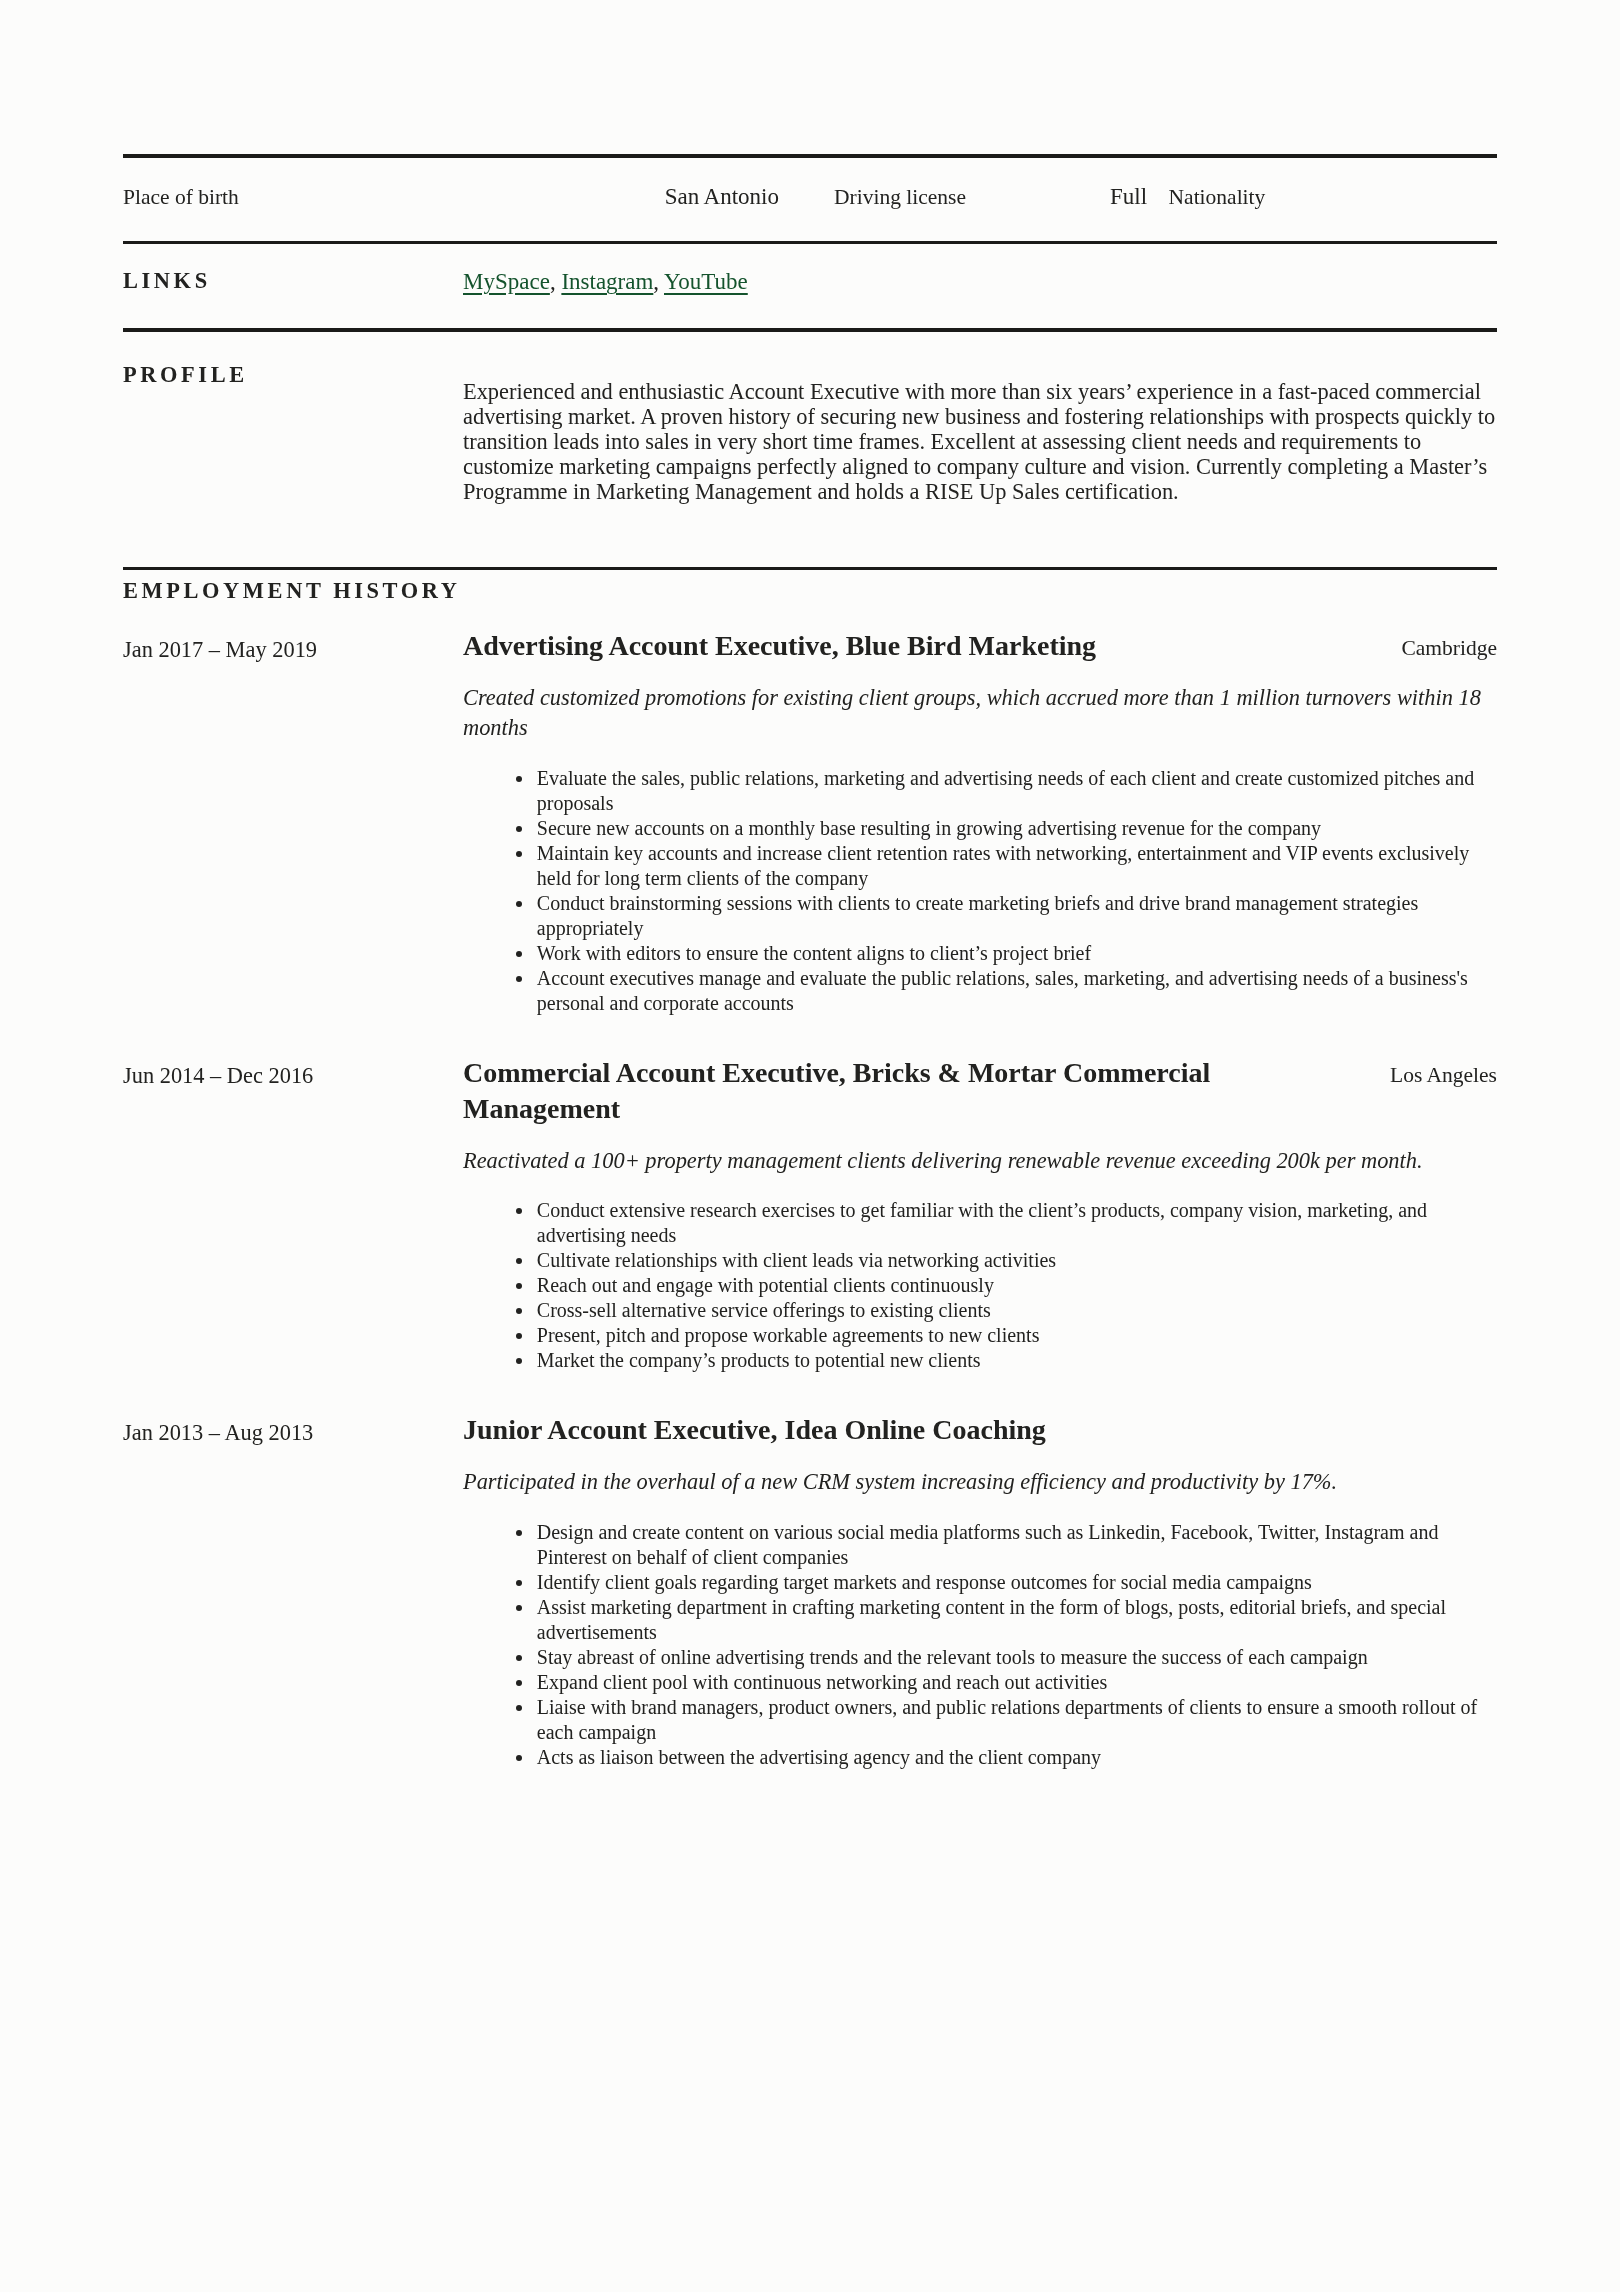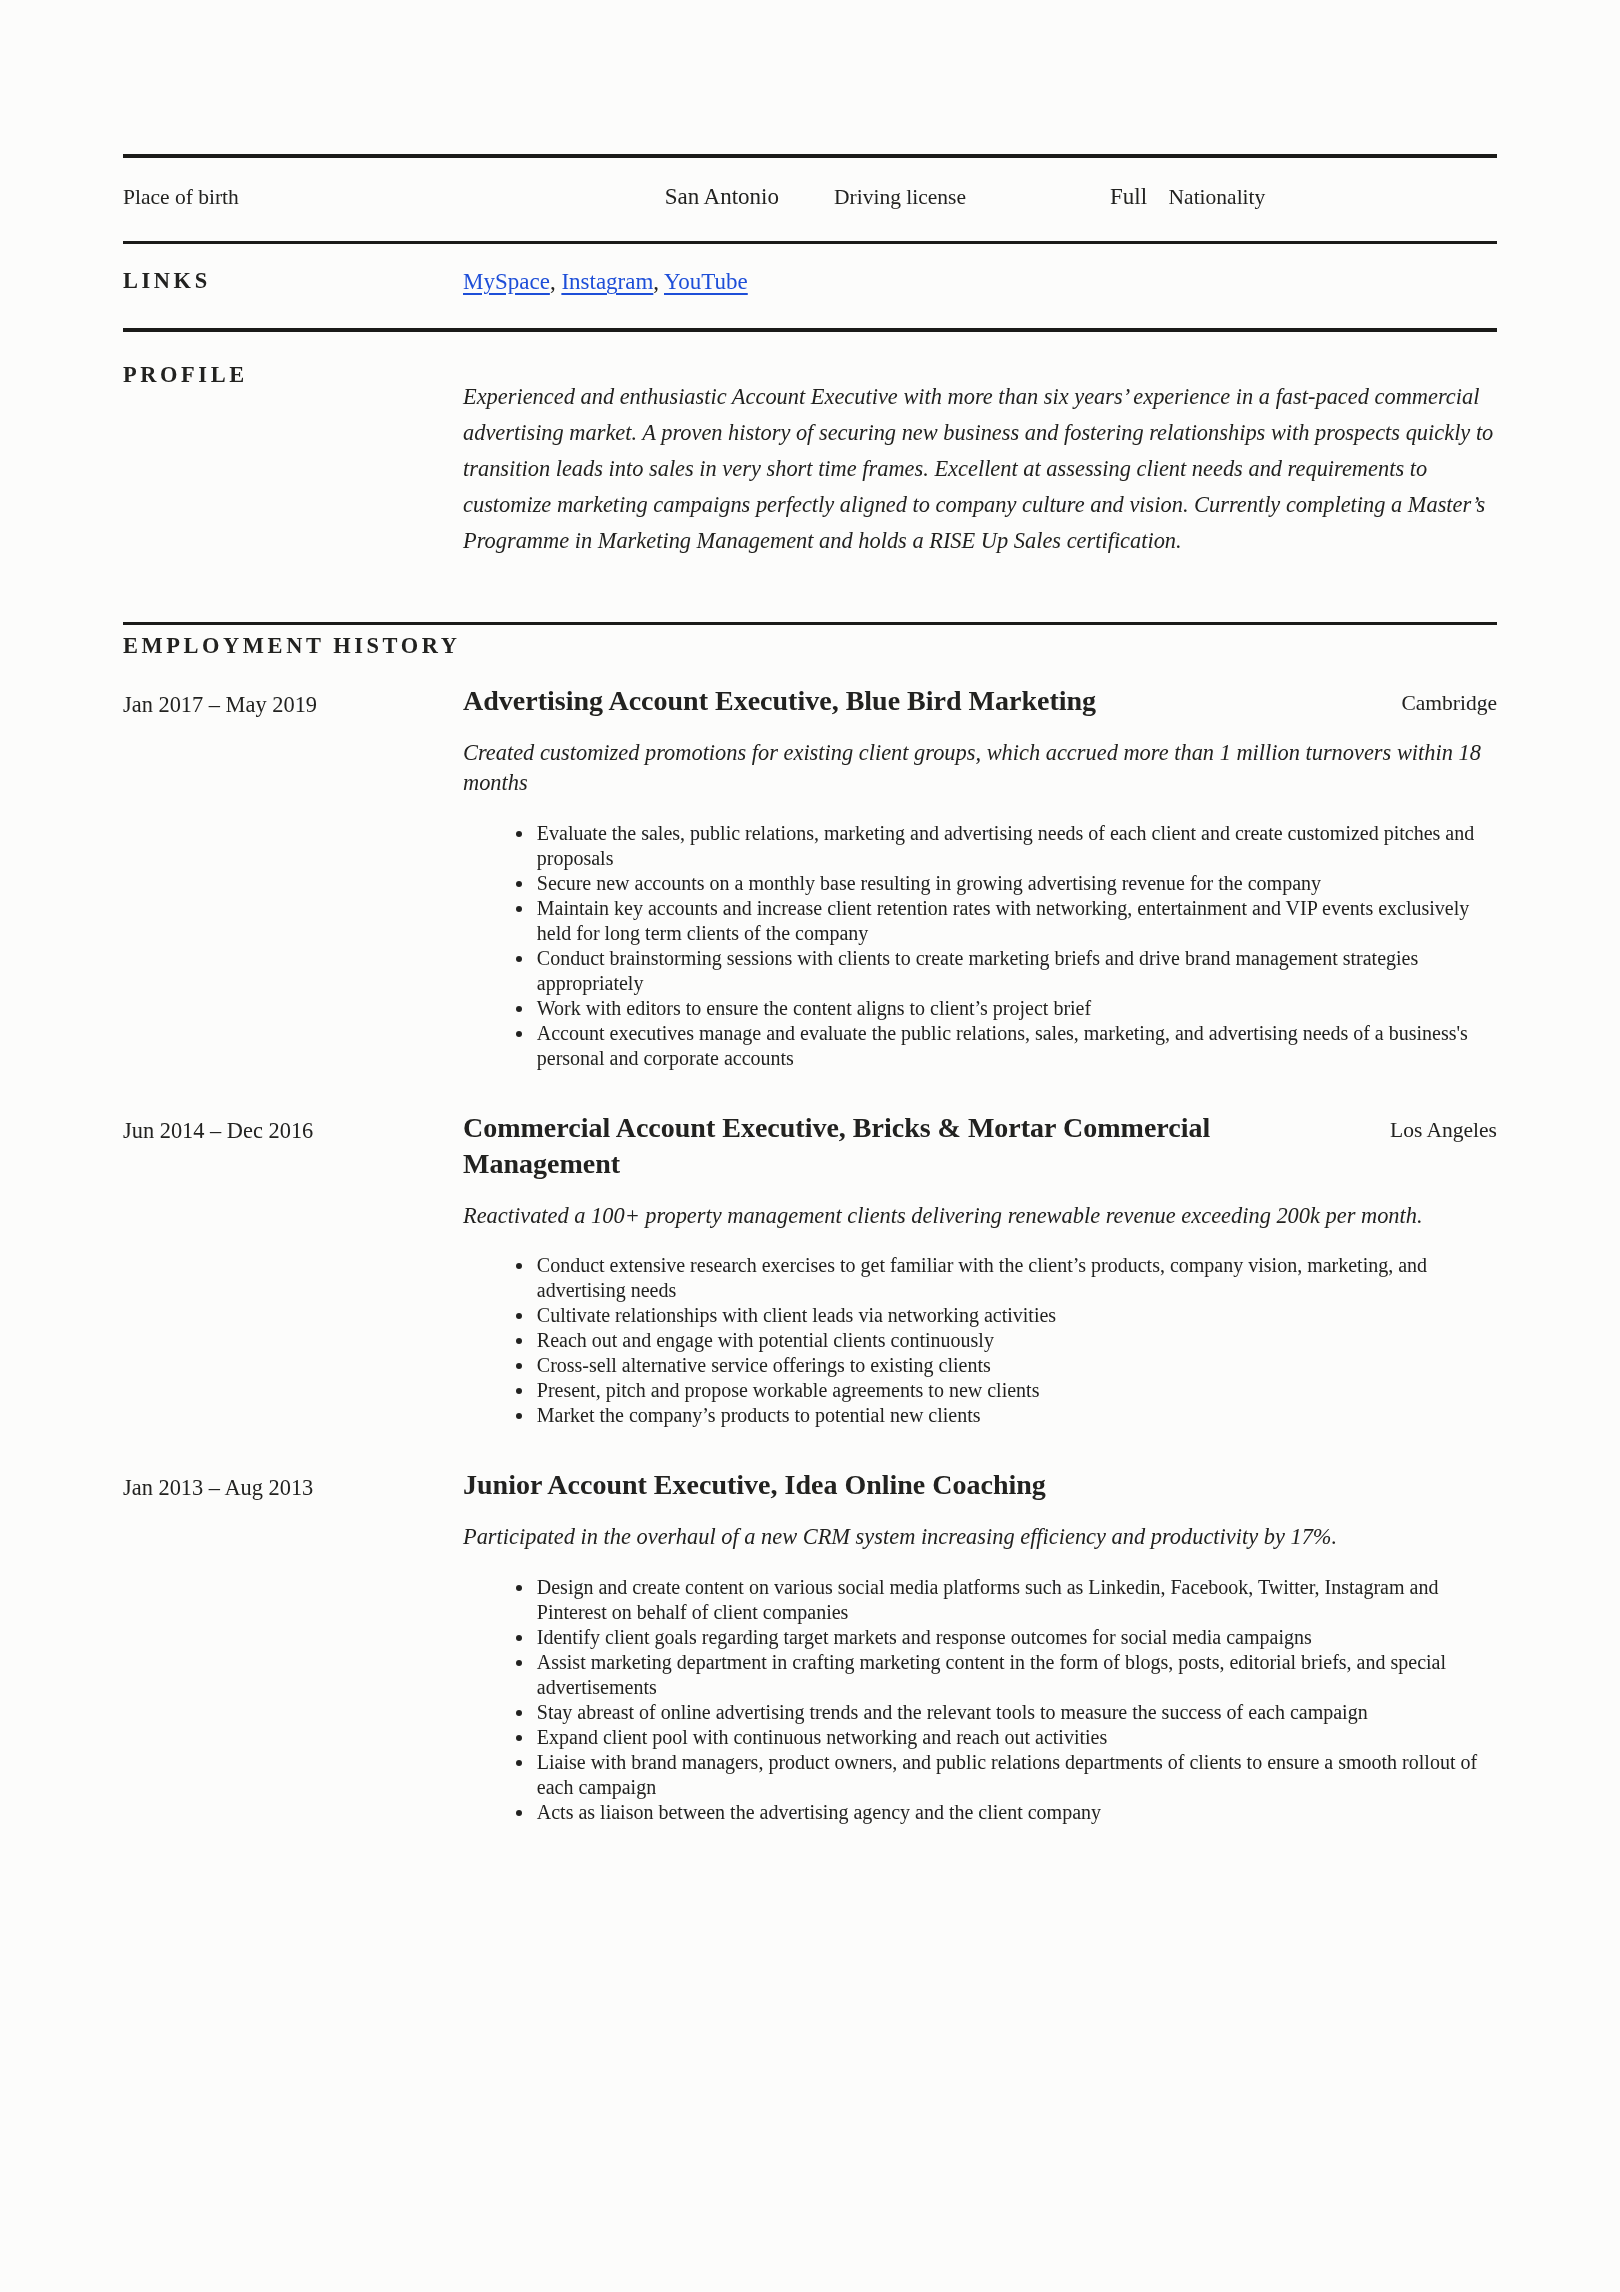--- a/index.html
+++ b/index.html
@@ -28,22 +28,22 @@
   .d-label.second { padding-left:28px; }
   .d-value { font-size:23px; line-height:28px; }
   .d-value.v1 { text-align:right; padding-right:27px; }
   .d-value.v2 { text-align:right; }
   
   .section-row { display:grid; grid-template-columns:340px 1fr; }
   .section-row.links-row { padding:23px 0 32px 0; }
   .section-row.profile-row { padding:29px 0 63px 0; }
   .section-label { font-size:22.4px; font-weight:700; letter-spacing:3.6px; line-height:28px; }
   .links-body { font-size:23px; line-height:29px; }
-  .links-body a { color:#1d4ed8; text-decoration:underline; text-underline-offset:3.6px; text-decoration-thickness:1.8px; }
-  .profile-text { font-size:22.4px; font-style:italic; line-height:36px; padding-top:18px; }
+  .links-body a { color:#14532d; text-decoration:underline; text-underline-offset:3.6px; text-decoration-thickness:1.8px; }
+  .profile-text { font-size:22.4px; line-height:25px; padding-top:18px; }
   
   .employment { padding-top:7px; }
   .job { display:grid; grid-template-columns:340px 1fr; margin-top:23px; }
   .job + .job { margin-top:39px; }
   .job-dates { font-size:22.4px; line-height:29.6px; padding-top:6.3px; }
   .job-head { display:flex; justify-content:space-between; align-items:baseline; gap:36px; }
   .job-title { font-size:28px; font-weight:700; line-height:36px; flex:1 1 auto; }
   .job-location { font-size:21.5px; line-height:28px; flex:0 0 auto; white-space:nowrap; }
   .job-summary { font-size:22.4px; font-style:italic; line-height:29.6px; margin-top:19px; }
   .job-bullets { margin-top:23px; padding-left:72px; list-style:disc; }

